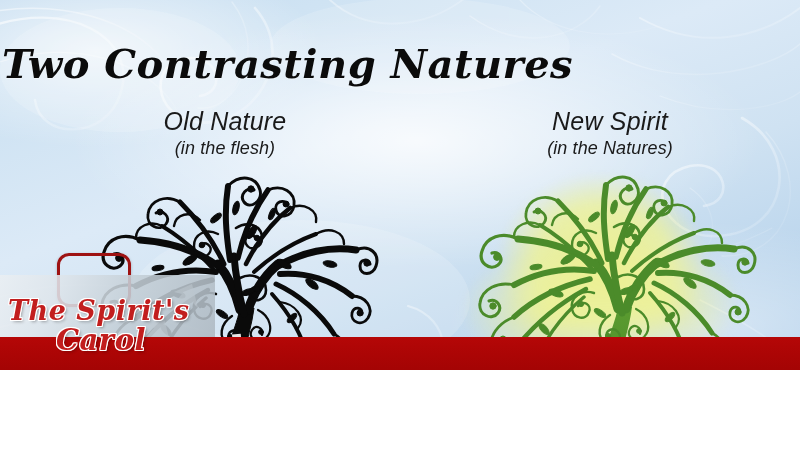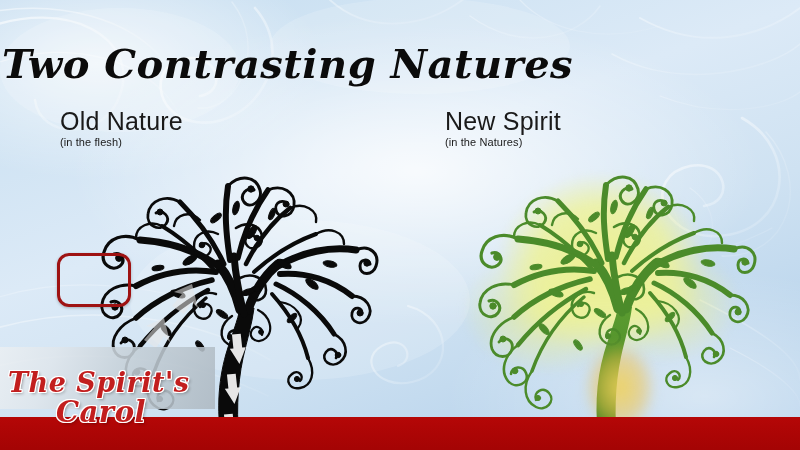--- a/index.html
+++ b/index.html
@@ -3,21 +3,21 @@
 <meta charset="utf-8">
 <style>
   * { margin:0; padding:0; box-sizing:border-box; }
   html, body {
     width:800px; height:450px; overflow:hidden;
     font-family:"Liberation Sans", sans-serif;
     background:#fff;
   }
   #slide {
     position:relative;
-    width:800px; height:450px;
+    width:800px; height:370px;
     overflow:hidden;
     background:
       radial-gradient(ellipse 60% 48% at 52% 38%, rgba(255,255,255,0.80) 0%, rgba(255,255,255,0.28) 45%, rgba(255,255,255,0) 72%),
       radial-gradient(ellipse 42% 38% at 12% 14%, rgba(255,255,255,0.72) 0%, rgba(255,255,255,0) 68%),
       radial-gradient(ellipse 46% 40% at 88% 88%, rgba(255,255,255,0.45) 0%, rgba(255,255,255,0) 70%),
       linear-gradient(160deg, #c4dcf0 0%, #cfe3f3 18%, #dceaf7 40%, #cfe2f2 62%, #b9d4ec 86%, #aecdea 100%);
   }
 
   
   .bg-swirls { position:absolute; inset:0; pointer-events:none; }
@@ -33,32 +33,33 @@
     font-style:italic;
     letter-spacing:0.5px;
     color:#0b0b0b;
     white-space:nowrap;
     text-shadow:0 1px 0 rgba(255,255,255,0.35);
   }
 
   
   .col-head {
     position:absolute;
-    text-align:left;
+    text-align:center;
     color:#1a1a1a;
+    font-style:italic;
   }
   .col-head .main {
     display:block;
     font-size:25px;
     line-height:1.08;
     letter-spacing:0.2px;
   }
   .col-head .sub {
     display:block;
-    font-size:11px;
+    font-size:18px;
     line-height:1.45;
     letter-spacing:0.1px;
   }
   #head-old { left:60px; top:108px; width:330px; }
   #head-new { left:445px; top:108px; width:330px; }
 
   
   .tree { position:absolute; }
   #tree-old { left:40px; top:168px; width:340px; height:282px; }
   #tree-new { left:440px; top:163px; width:330px; height:287px; }
@@ -94,21 +95,21 @@
   }
 
   
   #banner {
     position:absolute; left:0; bottom:0; width:800px; height:33px;
     background:linear-gradient(180deg,#b50707 0%,#ab0505 55%,#a40404 100%);
   }
 
   
   #logo {
-    position:absolute; left:0; bottom:8px; width:215px; height:95px;
+    position:absolute; left:0; bottom:0; width:215px; height:95px;
   }
   #logo-plate {
     position:absolute; left:-20px; top:0; width:235px; height:62px;
     background:linear-gradient(112deg,#eef2f5 0%,#dfe6ec 30%,#c3ced6 62%,#aeb9c2 100%);
     opacity:0.88;
   }
   .logo-text {
     position:absolute;
     font-family:"DejaVu Serif", serif;
     font-weight:700;

